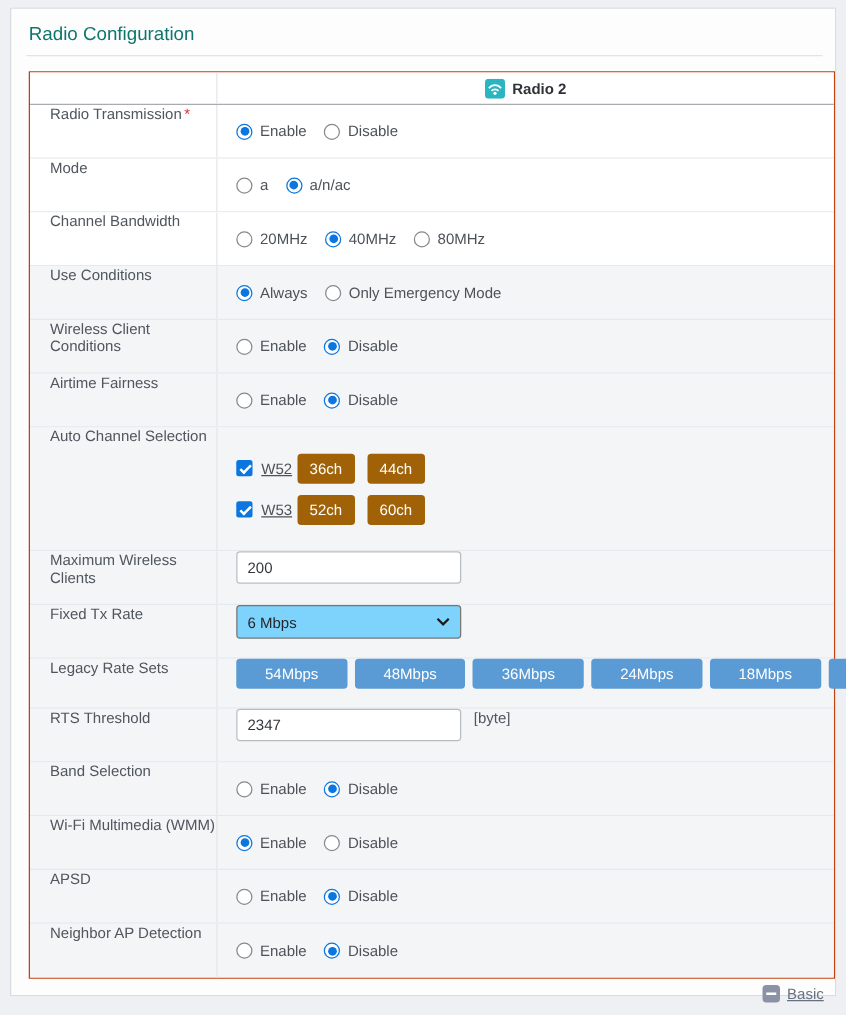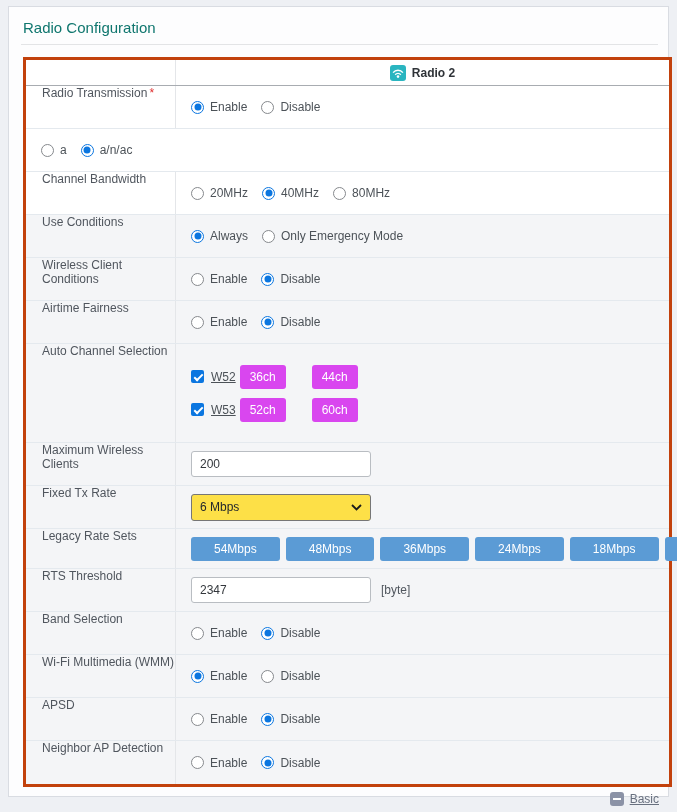--- a/index.html
+++ b/index.html
@@ -18,21 +18,21 @@
   .page-title{
     margin:13px 14px 0 14px;
     font-size:15px;line-height:15px;color:#0f766e;
   }
   .title-divider{
     margin:9px 10px 0 12px;height:0;
     border-top:1px solid #e3e4e6;
   }
   .config-table{
     margin:12px 0 0 14px;width:643px;
-    border:3px solid #c2410c;background:#fff;
+    border:1px solid #c2410c;background:#fff;
   }
   .header-row{
     display:flex;height:25px;
     border-bottom:1px solid #a8acb1;background:#fff;
   }
   .header-label-cell{width:150px;border-right:1px solid #e4e6e9;box-sizing:border-box;}
   .header-value-cell{
     flex:1;display:flex;align-items:center;justify-content:center;gap:6px;
     font-size:12px;font-weight:bold;color:#2f3338;
   }
@@ -45,21 +45,21 @@
   .row.shaded{background:#f4f5f7;}
   .row.type-channel-groups{height:99px;}
   .row.type-button-set{height:40px;}
   .label-cell{
     width:150px;border-right:1px solid #e4e6e9;box-sizing:border-box;
     display:flex;align-items:flex-start;padding-left:16px;
     font-size:12px;color:#50565e;flex:none;
   }
   .req{color:#e03131;margin-left:2px;}
   .control-cell{
-    flex:1;display:flex;align-items:center;padding-left:15px;
+    flex:1;display:flex;padding-left:15px;
     font-size:12px;color:#4c5258;
   }
   .row.type-channel-groups .control-cell{
     flex-direction:column;align-items:flex-start;justify-content:center;gap:9px;
   }
   .radio-option{display:inline-flex;align-items:center;gap:6px;margin-right:14px;cursor:pointer;}
   .radio{
     width:13px;height:13px;border-radius:50%;background:#fff;
     border:1px solid #86898d;display:inline-block;position:relative;flex:none;box-sizing:border-box;
   }
@@ -74,38 +74,38 @@
   .checkbox{
     width:13px;height:13px;background:#0b76e0;border-radius:2px;
     display:inline-block;position:relative;flex:none;cursor:pointer;
   }
   .checkbox::after{
     content:"";position:absolute;left:4.5px;top:1.5px;width:3px;height:7px;
     border:solid #fff;border-width:0 2px 2px 0;transform:rotate(45deg);
   }
   .btn-line{display:flex;}
   .chan-btn{
-    width:46px;height:24px;margin-right:26px;
-    background:#d946ef;color:#fff;border:none;border-radius:3px;
+    width:46px;height:24px;margin-right:10px;
+    background:#a16207;color:#fff;border:none;border-radius:3px;
     font-size:12px;font-family:inherit;cursor:pointer;
   }
   .rate-btn{
     height:24px;margin-right:6px;padding:0 23px;
     background:#5b9bd5;color:#fff;border:none;border-radius:3px;
     font-size:12px;font-family:inherit;cursor:pointer;
   }
   .text-input{
     width:180px;height:26px;box-sizing:border-box;
     border:1px solid #b9bdc2;border-radius:3px;background:#fff;
     padding:0 8px;font-size:12px;color:#33373c;font-family:inherit;
   }
   .suffix{margin-left:10px;color:#50565e;}
   .select{
     width:180px;height:27px;box-sizing:border-box;
-    border:1px solid #767676;border-radius:3px;background:#fde047;
+    border:1px solid #767676;border-radius:3px;background:#7dd3fc;
     display:flex;align-items:center;justify-content:space-between;
     padding:0 8px;font-size:12px;color:#24282c;cursor:pointer;
   }
   .chevron{display:inline-flex;line-height:0;}
   .footer{
     height:23px;display:flex;align-items:center;justify-content:flex-end;
     gap:6px;padding-right:9px;
   }
   .minus-icon{
     width:14px;height:14px;background:#8b92a6;border-radius:3px;
@@ -151,20 +151,23 @@
               <span class="radio checked"></span>
               <span>Enable</span>
             </span>
             <span class="radio-option">
               <span class="radio"></span>
               <span>Disable</span>
             </span>
           </div>
         </div>
         <div class="row type-radio-group">
+          <div class="label-cell">
+            <span>Mode</span>
+          </div>
           <div class="control-cell">
             <span class="radio-option">
               <span class="radio"></span>
               <span>a</span>
             </span>
             <span class="radio-option">
               <span class="radio checked"></span>
               <span>a/n/ac</span>
             </span>
           </div>

